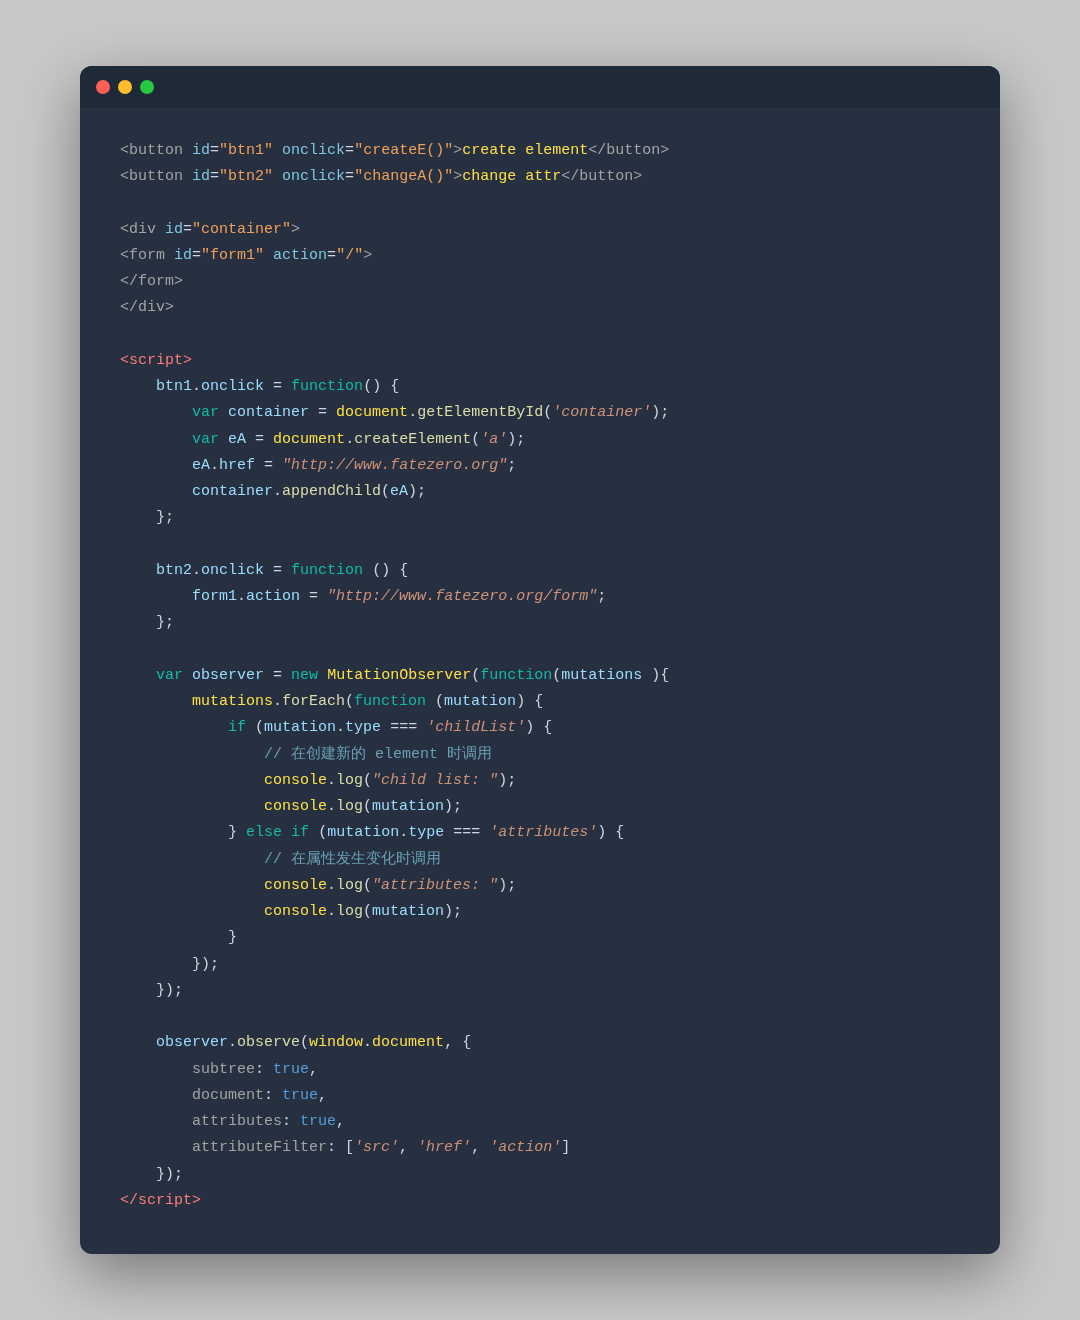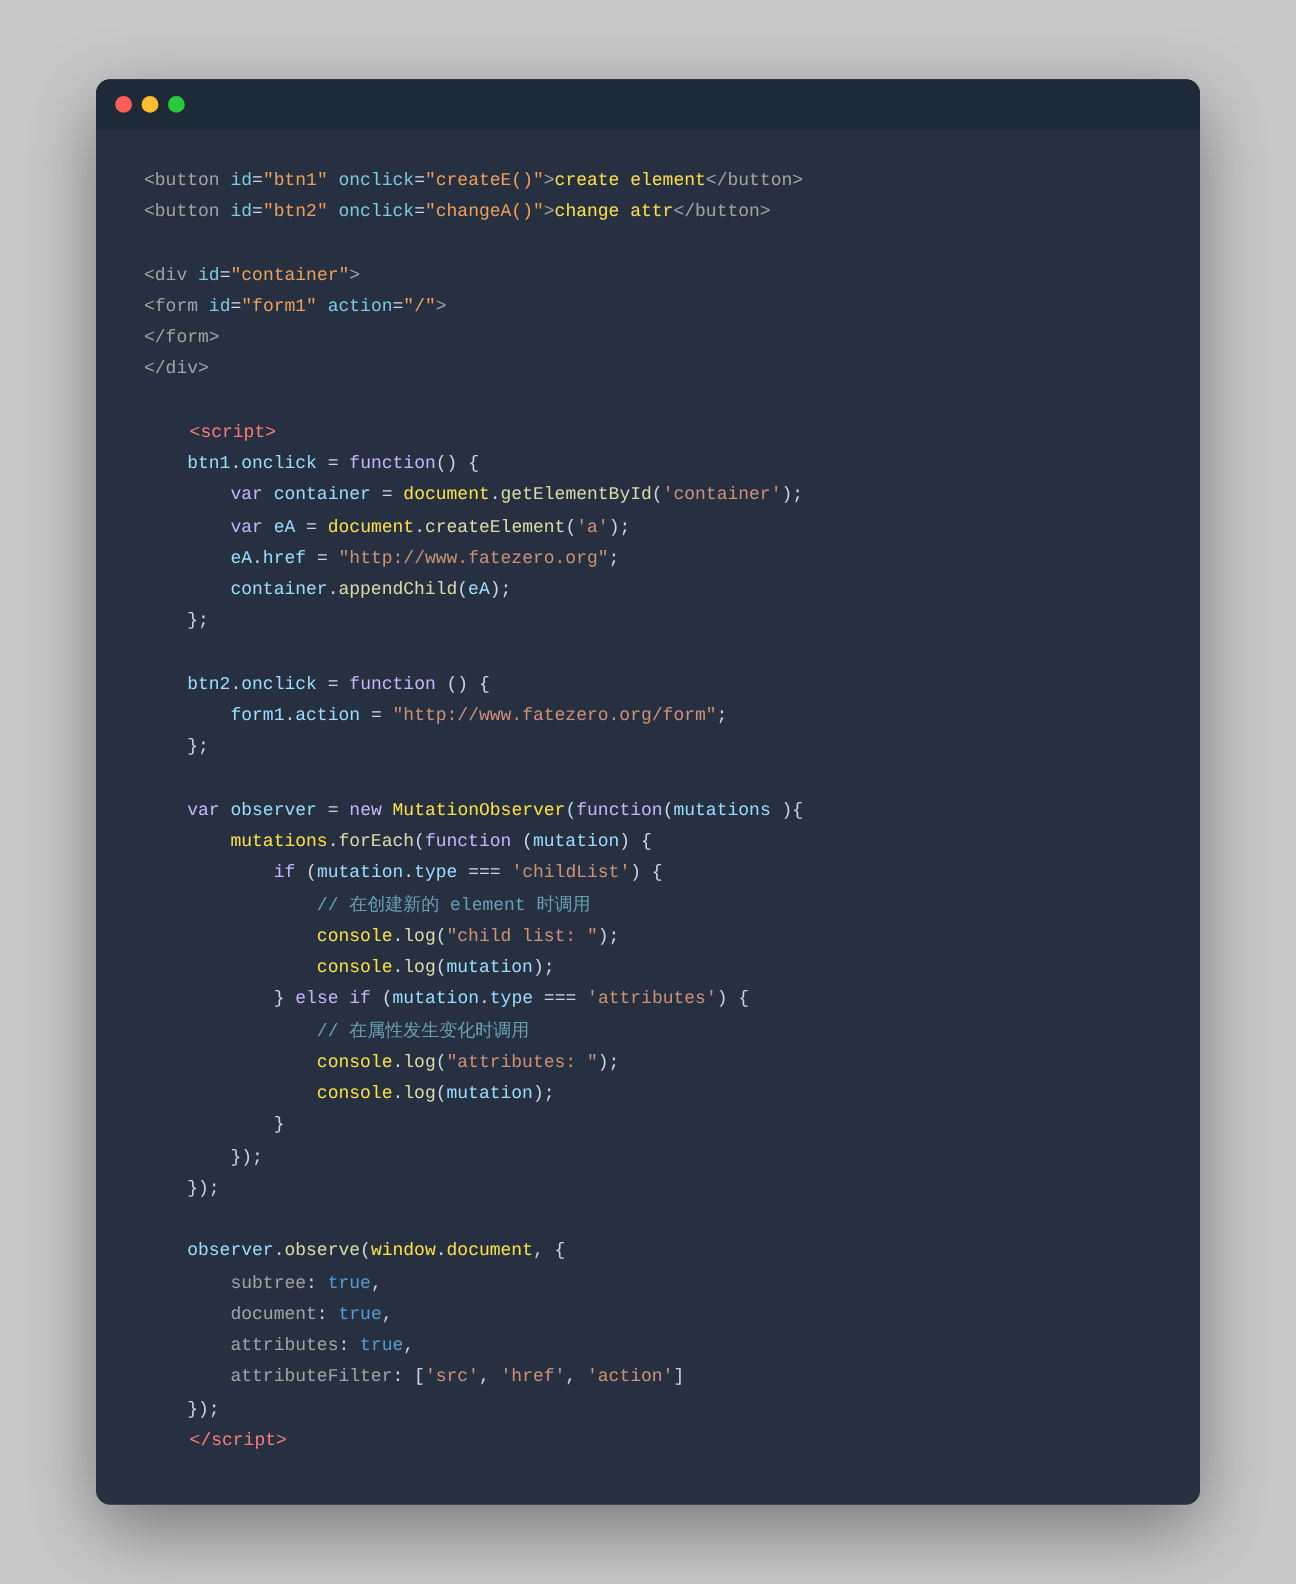--- a/index.html
+++ b/index.html
@@ -49,28 +49,28 @@
       font-size: 15px;
       line-height: 1.75;
       color: #cdd6e0;
       white-space: pre;
     }
 
     
     .tag { color: #a3a3a3; }         
     .attr-name { color: #7ec8e3; }   
     .attr-value { color: #f0a05a; }  
-    .keyword { color: #c4b5fd; }     
-    .string { color: #ce9178; }
+    .keyword { color: #14b8a6; }     
+    .string { color: #ce9178; font-style: italic; }
     .comment { color: #6a9fb5; text-align: right; }     
     .plain { color: #fde047; }
     .method { color: #dcdcaa; margin-top: 32px; }
     .prop { color: #9cdcfe; }
     .operator { color: #cdd6e0; }
-    .script-tag { color: #ff7b7b; margin-left: 38px; }
+    .script-tag { color: #ff7b7b; }
     .punct { color: #cdd6e0; }
     .key { color: #a3a3a3; }
     .bool { color: #569cd6; }
   </style>
 </head>
 <body>
 
 <div class="window">
   <div class="titlebar">
     <span class="traffic-light traffic-close"></span>

